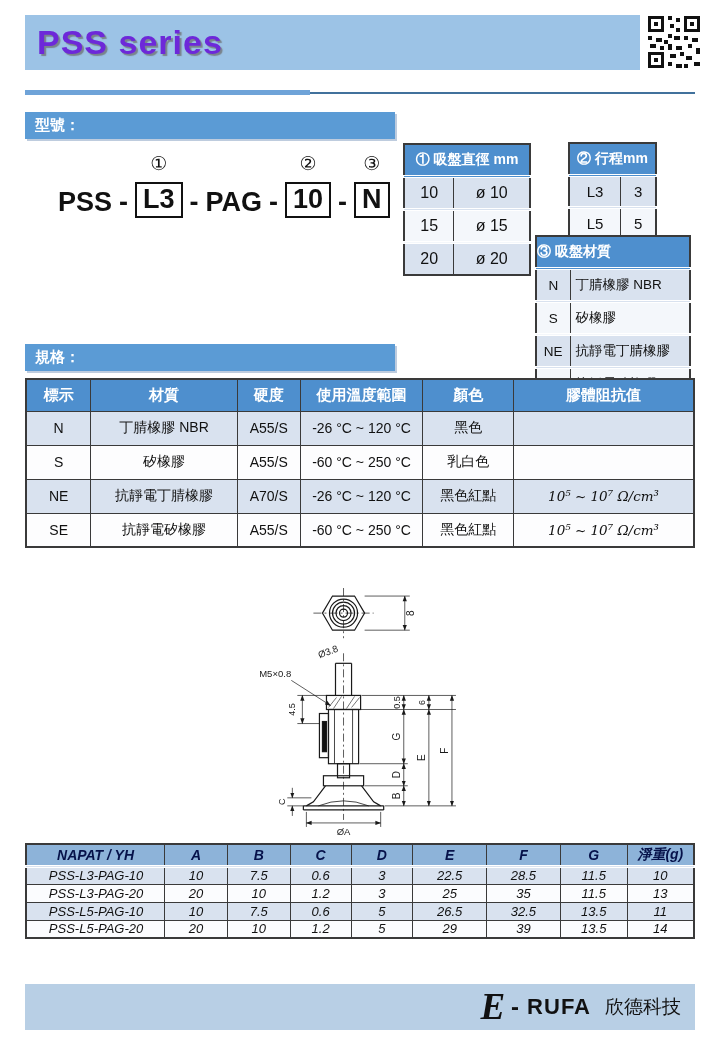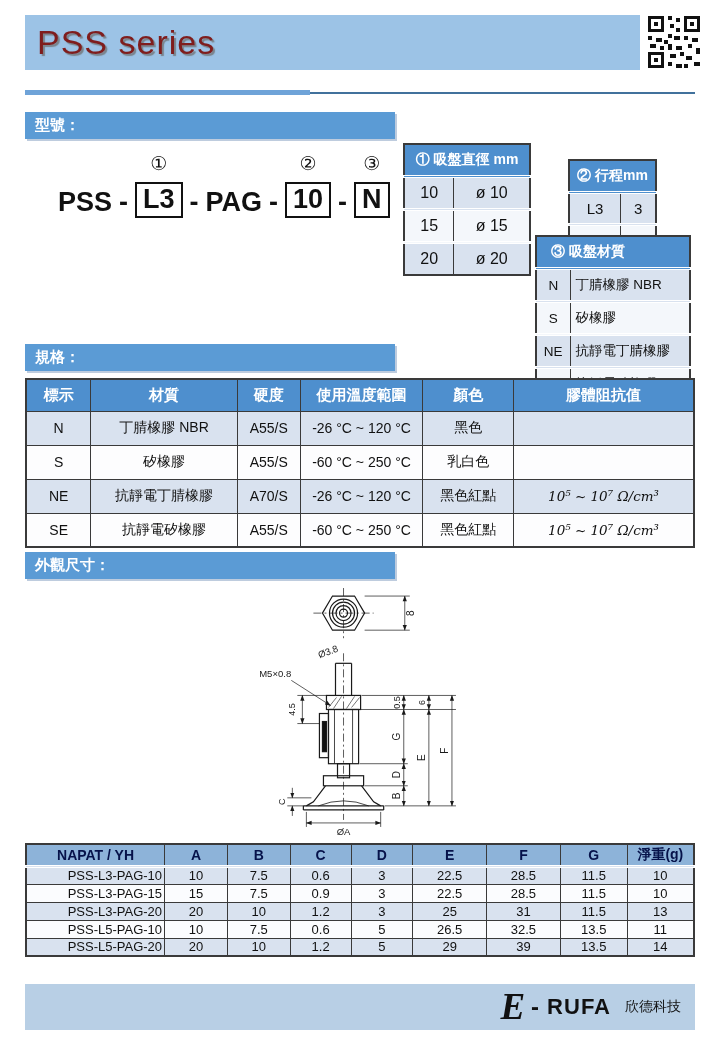--- a/index.html
+++ b/index.html
@@ -9,21 +9,21 @@
     --border-dark:#3a3a3a;
   }
   *{margin:0;padding:0;box-sizing:border-box;}
   html,body{background:#fff;}
   body{font-family:"Liberation Sans", sans-serif; color:#111;}
   .page{position:relative;width:720px;height:1040px;background:#fff;overflow:hidden;}
 
   
   .banner{position:absolute;left:25px;top:15px;width:615px;height:55px;background:var(--banner);
     display:flex;align-items:center;padding-left:12px;}
-  .banner h1{font-size:34px;font-weight:normal;color:#7f1d1d;letter-spacing:1px;
+  .banner h1{font-size:34px;font-weight:bold;color:#6d28d9;letter-spacing:1px;
     text-shadow:2px 2px 1px rgba(110,110,110,.75);}
   .qr{position:absolute;left:646px;top:14px;width:56px;height:56px;}
   .divider{position:absolute;left:25px;top:90px;width:670px;height:6px;}
   .divider .thick{position:absolute;left:0;top:0;width:285px;height:5px;background:var(--divider-thick);}
   .divider .thin{position:absolute;left:285px;top:2px;width:385px;height:2px;background:var(--divider-thin);}
 
   
   .section-bar{position:absolute;left:25px;width:370px;height:27px;background:var(--section-bar);
     color:#fff;font-weight:bold;font-size:15px;display:flex;align-items:center;padding-left:10px;
     box-shadow:2px 2px 0 rgba(70,110,160,.35);}
@@ -41,53 +41,53 @@
   
   table{border-collapse:collapse;font-size:15px;}
   th,td{border:1px solid var(--border-dark);text-align:center;vertical-align:middle;}
   .mini-table{position:absolute;background:#fff;border:2px solid var(--border-dark);}
   .mini-table th{background:var(--table-header);color:#fff;font-size:14px;font-weight:bold;
     padding:6px 4px;border:1px solid var(--border-dark);}
   .mini-table td{padding:6px 4px;border-top:3px double #fff;border-bottom:1px solid var(--border-dark);}
   .mini-table tbody tr:nth-child(odd) td{background:var(--row-shade);}
   .mini-table tbody tr:nth-child(even) td{background:var(--row-light);}
   #tbl-diameter{left:403px;top:143px;width:128px;} #tbl-diameter td{height:31px;font-size:16px;}
-  #tbl-stroke{left:568px;top:142px;width:89px;margin-top:17px;} #tbl-stroke td{height:26px;}
-  #tbl-material{left:535px;top:235px;width:156px;} #tbl-material th{text-align:left;padding-left:14px;}
+  #tbl-stroke{left:568px;top:142px;width:89px;} #tbl-stroke td{height:26px;}
+  #tbl-material{left:535px;top:235px;width:156px;} #tbl-material th{text-align:left;padding-left:0;}
   #tbl-material td{height:26px;font-size:13.5px;}
   #tbl-material td:first-child{width:34px;}
   #tbl-material td:last-child{text-align:left;padding-left:5px;}
 
   .spec-table{position:absolute;left:25px;top:378px;width:670px;border:2px solid var(--border-dark);}
   .spec-table th{background:var(--table-header);color:#fff;font-weight:bold;height:32px;font-size:15px;}
   .spec-table td{height:34px;font-size:14px;}
   .spec-table tbody tr:nth-child(odd) td{background:var(--row-shade);}
   .spec-table tbody tr:nth-child(even) td{background:#fdfdfe;}
   .spec-table td:nth-child(6){font-family:"DejaVu Serif",serif;font-style:italic;font-size:13.5px;}
 
-  .size-table{position:absolute;left:25px;top:843px;width:670px;border:2px solid var(--border-dark);}
+  .size-table{position:absolute;left:25px;top:843px;width:670px;border:2px solid var(--border-dark);font-style:italic;}
   .size-table th{background:var(--size-header);color:#06124a;font-weight:bold;height:22px;font-size:14px;
     border-bottom:3px double #fff;}
   .size-table td{height:18px;font-size:13px;padding:0 2px;}
-  .size-table td:first-child{text-align:right;padding-left:3px;}
+  .size-table td:first-child{text-align:center;padding-left:3px;}
   .size-table tbody tr:nth-child(odd) td{background:var(--row-shade);}
   .size-table tbody tr:nth-child(even) td{background:#fbfcfe;}
 
   
   .drawing{position:absolute;left:233px;top:583px;width:462px;height:256px;}
   .drawing svg{width:100%;height:100%;}
   .drawing text{font-family:"Liberation Sans",sans-serif;fill:#1a1a1a;}
 
   
   .footer{position:absolute;left:25px;top:984px;width:670px;height:46px;background:var(--footer);
     display:flex;align-items:center;justify-content:flex-end;padding-right:14px;gap:6px;}
   .logo-e{font-family:"Liberation Serif",serif;font-style:italic;font-weight:bold;font-size:37px;line-height:.8;}
   .logo-dash{font-weight:bold;font-size:24px;margin-right:2px;}
   .logo-rufa{font-weight:bold;font-size:22px;letter-spacing:1px;margin-right:8px;}
-  .logo-cn{font-size:14px;}
+  .logo-cn{font-size:19px;}
 </style>
 </head>
 <body>
 
 <div class="page">
 
   <div class="banner">
     <h1>PSS series</h1>
   </div>
   <div class="qr">
@@ -274,21 +274,20 @@
           <td>SE</td>
           <td>抗靜電矽橡膠</td>
           <td>A55/S</td>
           <td>-60 °C ~ 250 °C</td>
           <td>黑色紅點</td>
           <td>10⁵ ~ 10⁷ Ω/cm³</td>
         </tr>
       </tbody>
   </table>
 
-  <div class="section-bar" id="bar-dims">外觀尺寸：</div>
 
   <div class="drawing">
     <svg viewBox="0 0 460 255">
       <defs>
         <marker id="ar" markerWidth="9" markerHeight="8" refX="7.5" refY="4" orient="auto">
           <path d="M0,1 L8,4 L0,7 Z" fill="#1a1a1a"></path>
         </marker>
         <marker id="arس" markerWidth="9" markerHeight="8" refX="0.5" refY="4" orient="auto">
           <path d="M8,1 L0,4 L8,7 Z" fill="#1a1a1a"></path>
         </marker>
@@ -431,38 +430,27 @@
           <td>10</td>
           <td>7.5</td>
           <td>0.6</td>
           <td>3</td>
           <td>22.5</td>
           <td>28.5</td>
           <td>11.5</td>
           <td>10</td>
         </tr>
         <tr>
-          <td>PSS-L3-PAG-15</td>
-          <td>15</td>
-          <td>7.5</td>
-          <td>0.9</td>
-          <td>3</td>
-          <td>22.5</td>
-          <td>28.5</td>
-          <td>11.5</td>
-          <td>10</td>
-        </tr>
-        <tr>
           <td>PSS-L3-PAG-20</td>
           <td>20</td>
           <td>10</td>
           <td>1.2</td>
           <td>3</td>
           <td>25</td>
-          <td>31</td>
+          <td>35</td>
           <td>11.5</td>
           <td>13</td>
         </tr>
         <tr>
           <td>PSS-L5-PAG-10</td>
           <td>10</td>
           <td>7.5</td>
           <td>0.6</td>
           <td>5</td>
           <td>26.5</td>

